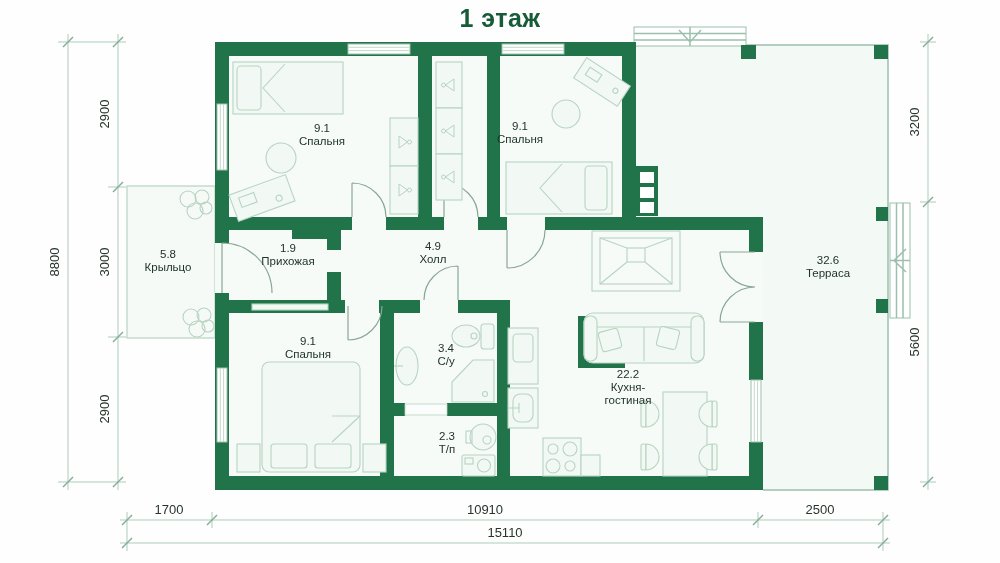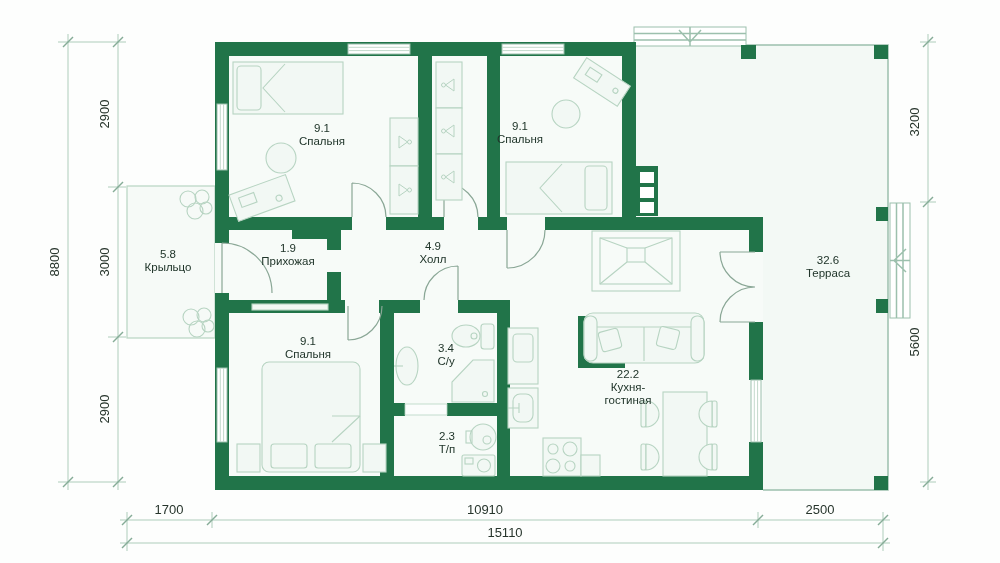--- a/index.html
+++ b/index.html
@@ -15,20 +15,21 @@
   .dimline{stroke:#aecdbb;stroke-width:1;fill:none;}
   .tick{stroke:#86ac97;stroke-width:1.4;}
   .tbound{stroke:#9cc0ad;stroke-width:1.5;fill:none;}
   .win{fill:#ffffff;stroke:#9cc0ad;stroke-width:1;}
   .winl{stroke:#c3d9cc;stroke-width:1;}
 </style>
 </head>
 <body>
 
 <div class="stage">
+  <div class="title">1 этаж</div>
 
   <svg width="1000" height="563" viewBox="0 0 1000 563">
     <defs>
       <g id="hang" fill="none" stroke="#b7d4c2" stroke-width="1">
         <circle cx="0" cy="-5.5" r="2"></circle>
         <path d="M0,-3.5 L-6,5 M0,-3.5 L6,5 M-6,5 L6,5"></path>
       </g>
     </defs>
 
     <g>

